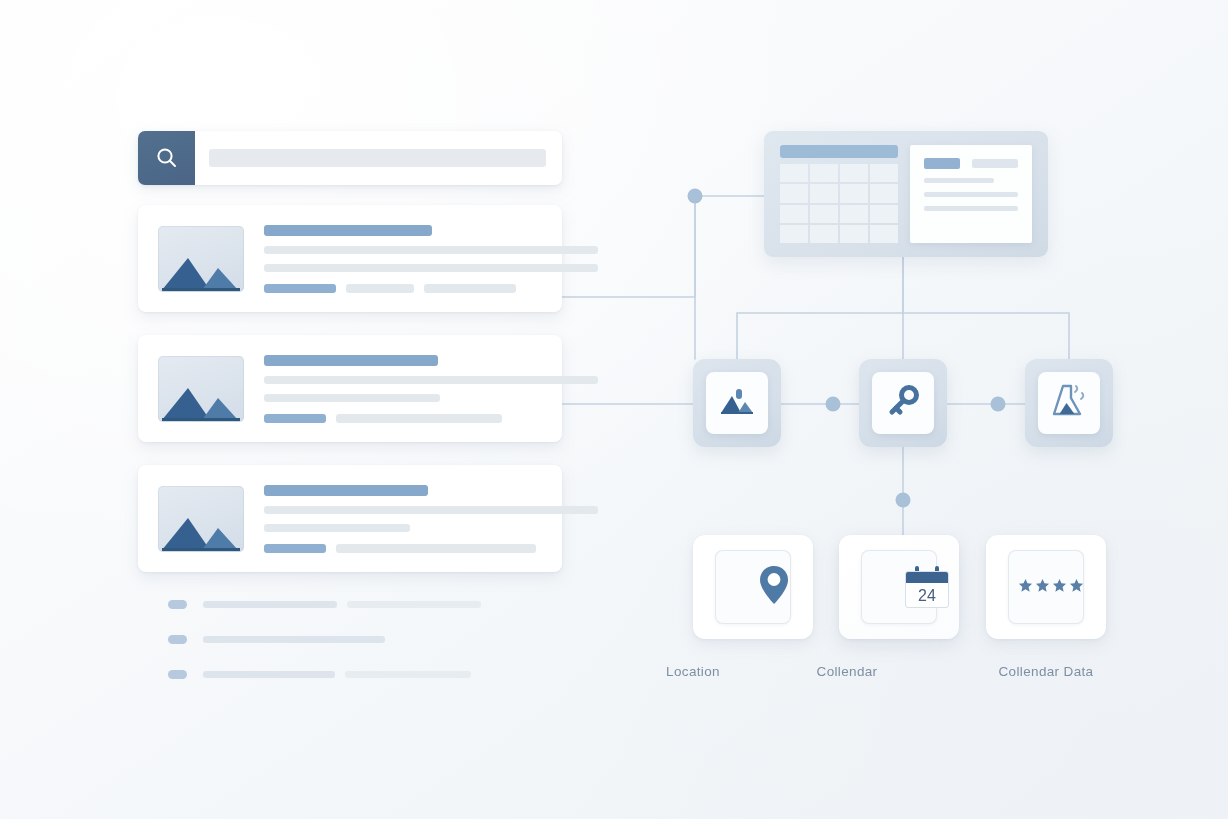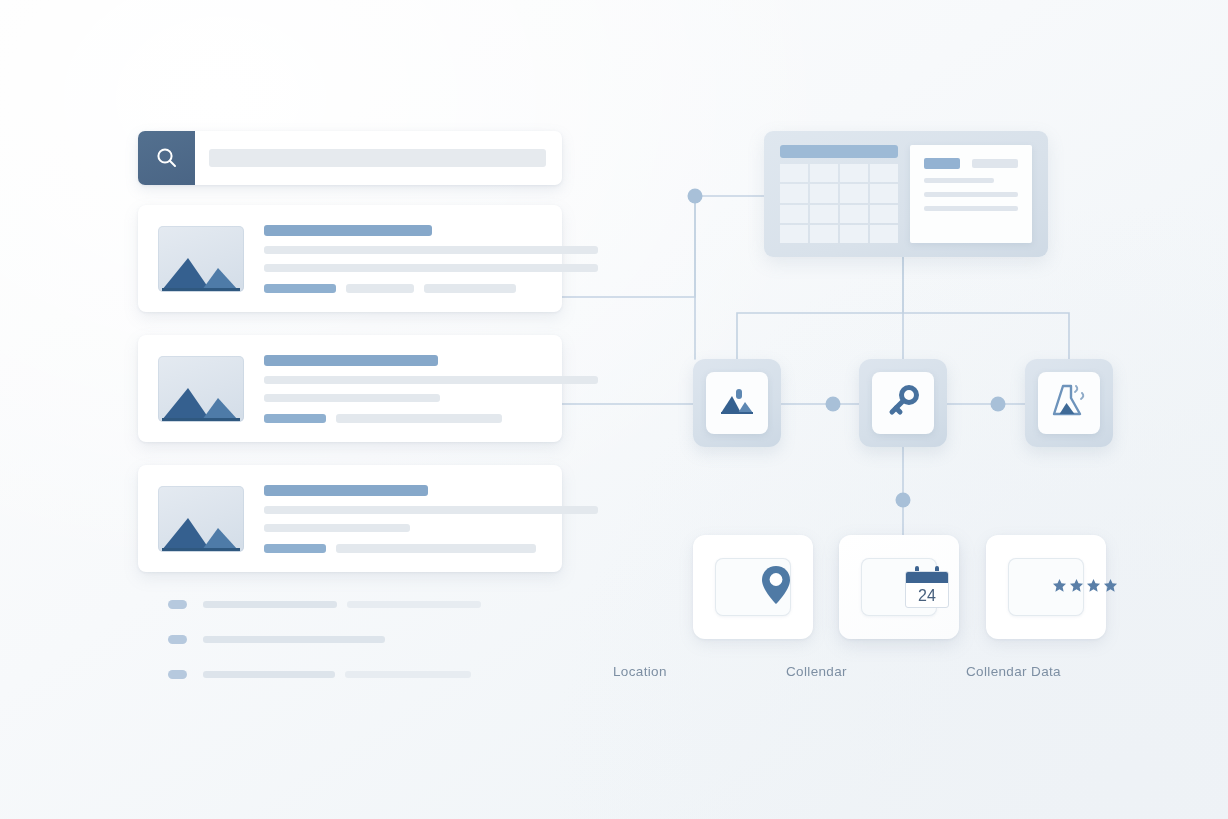--- a/index.html
+++ b/index.html
@@ -152,30 +152,31 @@
     background: #ffffff;
     box-shadow: 0 5px 15px rgba(120,140,165,.13), 0 1px 3px rgba(120,140,165,.10);
     z-index: 3;
     display: flex; align-items: center; justify-content: center;
   }
   .leaf.emphasis {
     background: linear-gradient(155deg, #ffffff 0%, #fbfcfd 100%);
     box-shadow: 0 6px 18px rgba(120,140,165,.18), 0 1px 3px rgba(120,140,165,.12);
   }
   .leaf-inner {
-    width: 76px; height: 58px;
+    width: 76px; height: 74px;
     border-radius: 8px;
     background: #fafcfd;
     box-shadow: inset 0 0 0 1px rgba(176,192,210,.30), 0 1px 3px rgba(120,140,165,.10);
-    display: flex; align-items: center; justify-content: flex-start; padding-left: 44px;
+    display: flex; align-items: center; justify-content: flex-end; padding-left: 44px;
   }
   .leaf-label {
     position: absolute;
     z-index: 4;
     width: 160px;
+    text-align: center;
     font-size: 13.5px;
     color: #7d8fa3;
     letter-spacing: .35px;
     font-family: "Liberation Sans", sans-serif;
   }
 
   
   .cal { width: 44px; height: 42px; position: relative; }
   .cal-body {
     position: absolute; left: 0; top: 5px;
@@ -410,21 +411,21 @@
       <div class="cal">
         <div class="cal-ring l"></div>
         <div class="cal-ring r"></div>
         <div class="cal-body">
           <div class="cal-head"></div>
           <div class="cal-num">24</div>
         </div>
       </div>
     </div>
   </div>
-  <div class="leaf-label" style="left:786px; top:664px;">Collendar</div>
+  <div class="leaf-label" style="left:767px; top:664px;">Collendar</div>
 
   <div class="leaf" style="left:986px; top:535px;">
     <div class="leaf-inner">
       <div class="stars" id="stars-root">
           <span><svg width="15" height="15" viewBox="0 0 16 16">
               <path d="M8 1 L10.1 5.7 L15 6.2 L11.3 9.6 L12.4 14.6 L8 12 L3.6 14.6 L4.7 9.6 L1 6.2 L5.9 5.7 Z" fill="#5a7fa8"></path>
             </svg></span>
           <span><svg width="15" height="15" viewBox="0 0 16 16">
               <path d="M8 1 L10.1 5.7 L15 6.2 L11.3 9.6 L12.4 14.6 L8 12 L3.6 14.6 L4.7 9.6 L1 6.2 L5.9 5.7 Z" fill="#5a7fa8"></path>
             </svg></span>

